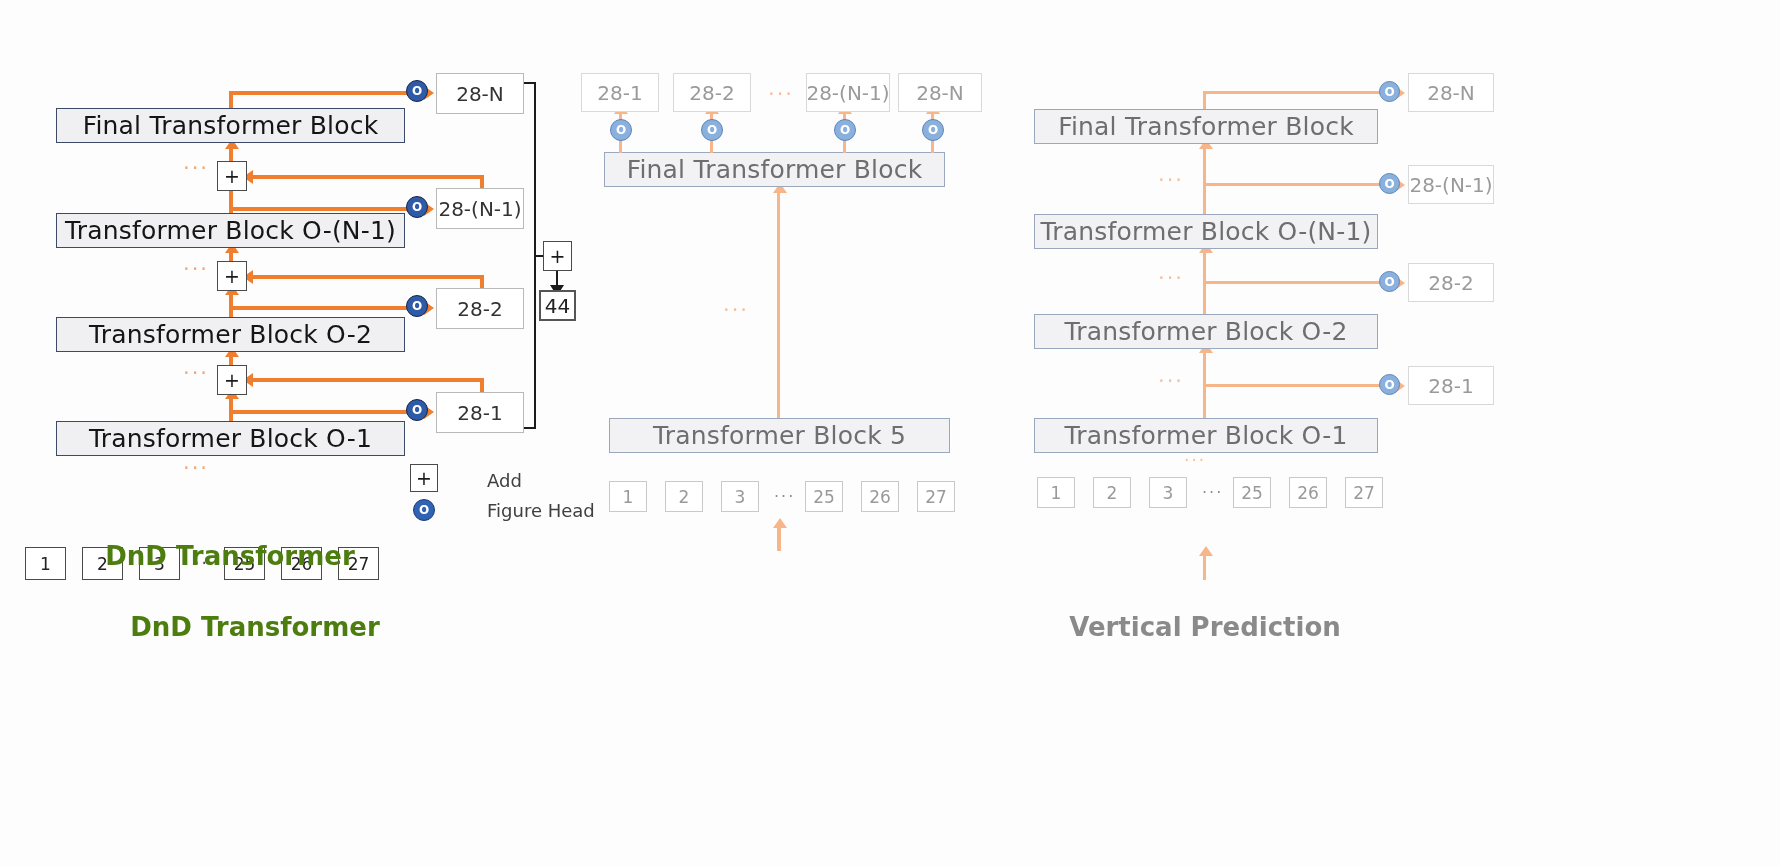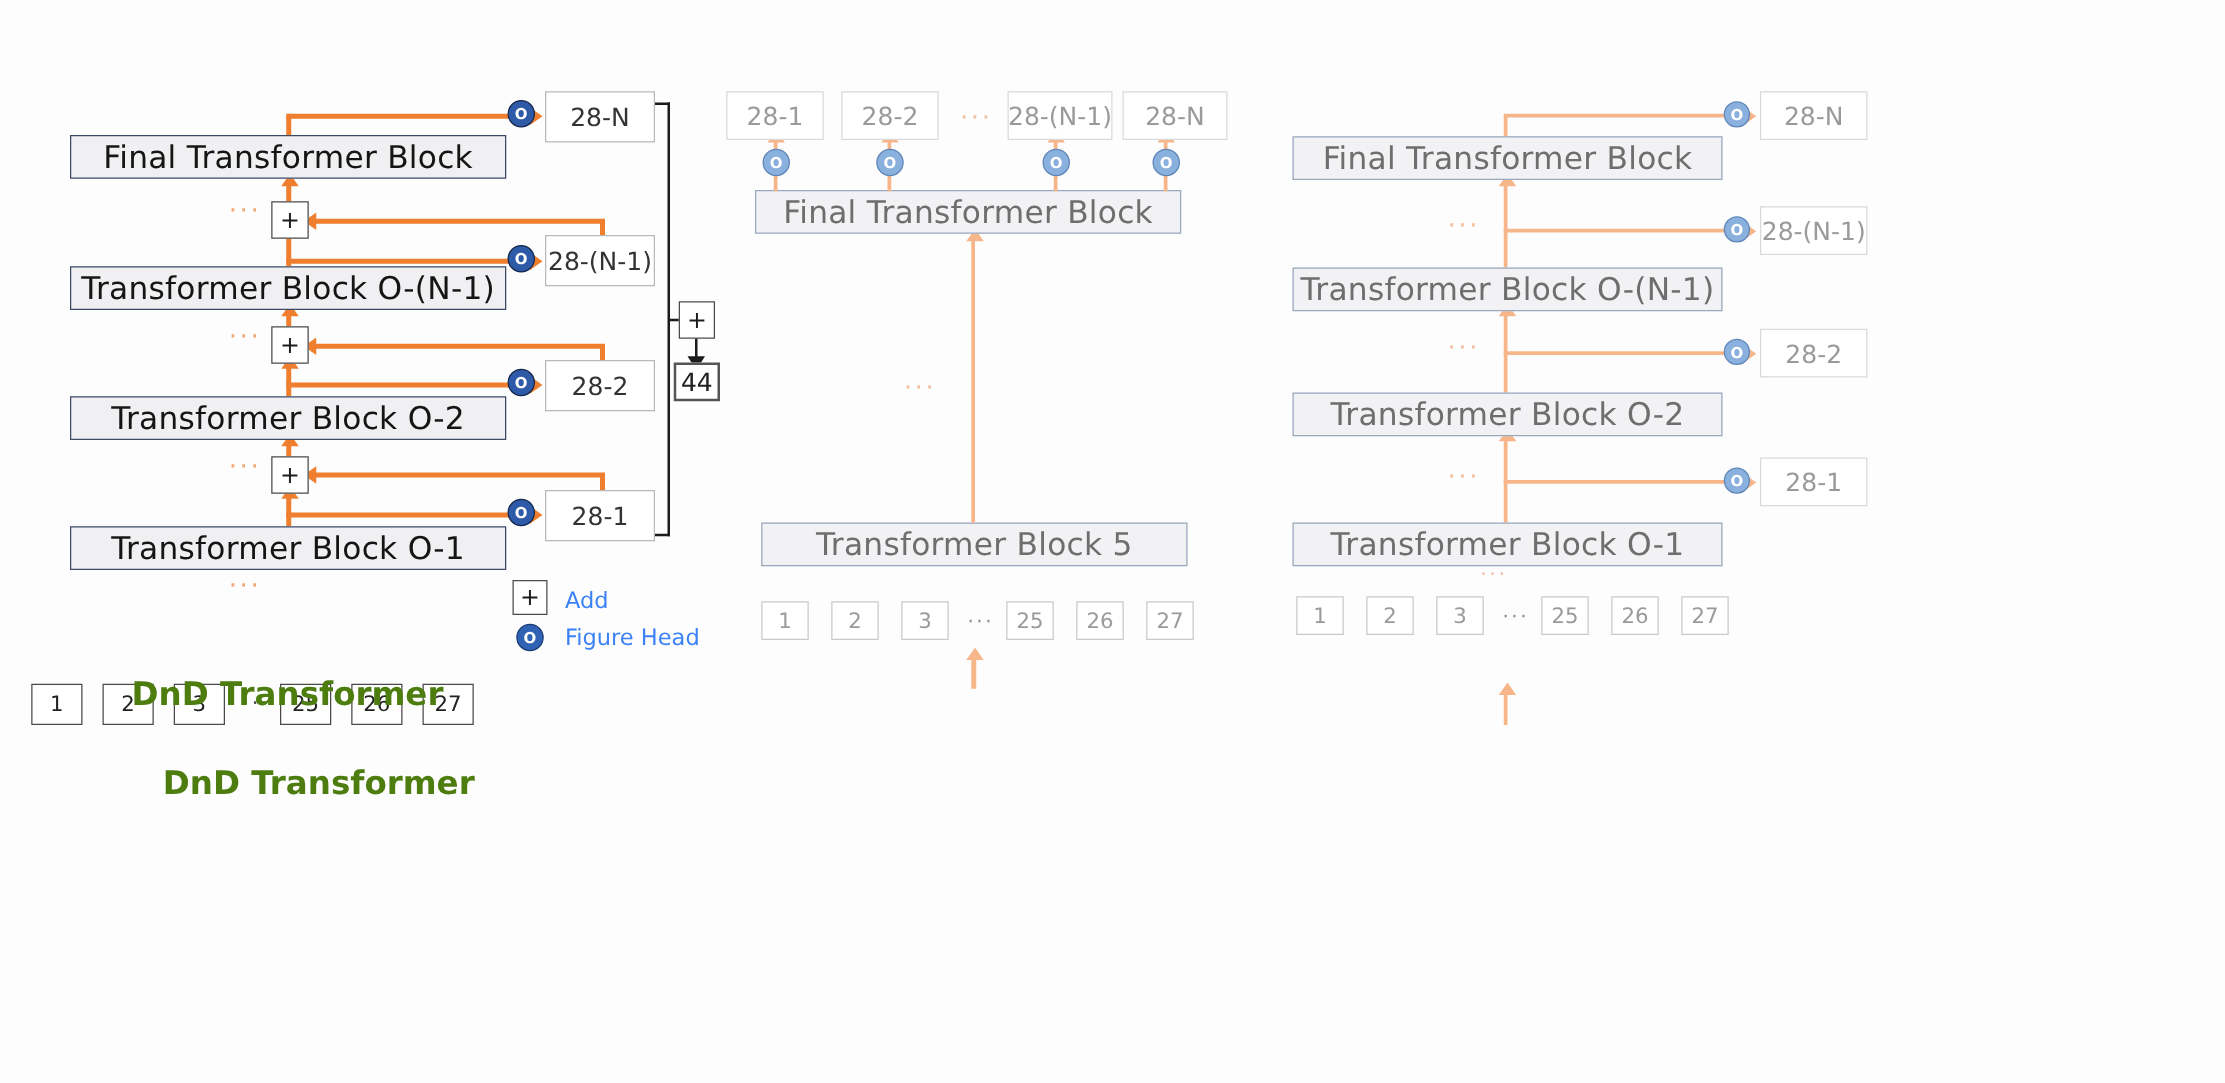--- a/index.html
+++ b/index.html
@@ -92,21 +92,21 @@
   
   .bline{position:absolute;background:#1b1b1b;}
 
   
   .ell{position:absolute;color:#f0a878;font-size:21px;letter-spacing:2px;line-height:1;white-space:nowrap;}
   .ell.grey{color:#8c8c8c;}
   .ell.dark{color:#4a4a4a;}
   .ell.pale{color:#f3c0a0;}
 
   
-  .legtext{position:absolute;font-size:18px;color:#3b82f6;white-space:nowrap;}
+  .legtext{position:absolute;font-size:18px;color:#404040;white-space:nowrap;margin-left:35px;}
 
   
   .coltitle{
     position:absolute;text-align:center;
     font-size:26px;font-weight:bold;white-space:nowrap;
   }
   .coltitle.dark{color:#4d7c0f;}
   .coltitle.grey{color:#8a8a8a;}
 
   
@@ -309,15 +309,16 @@
     <div class="token faded" style="left:1037px;top:477px;width:38px;height:31px;">1</div>
     <div class="token faded" style="left:1093px;top:477px;width:38px;height:31px;">2</div>
     <div class="token faded" style="left:1149px;top:477px;width:38px;height:31px;">3</div>
     <div class="ell grey" style="left:1202px;top:485px;font-size:16px;">···</div>
     <div class="token faded" style="left:1233px;top:477px;width:38px;height:31px;">25</div>
     <div class="token faded" style="left:1289px;top:477px;width:38px;height:31px;">26</div>
     <div class="token faded" style="left:1345px;top:477px;width:38px;height:31px;">27</div>
   </div>
 
   <div class="coltitle dark" style="left:60px;top:612px;width:390px;">DnD Transformer</div>
+  <div class="coltitle grey" style="left:1010px;top:612px;width:390px;">Vertical Prediction</div>
 
 
 </div>
 
 </body></html>

